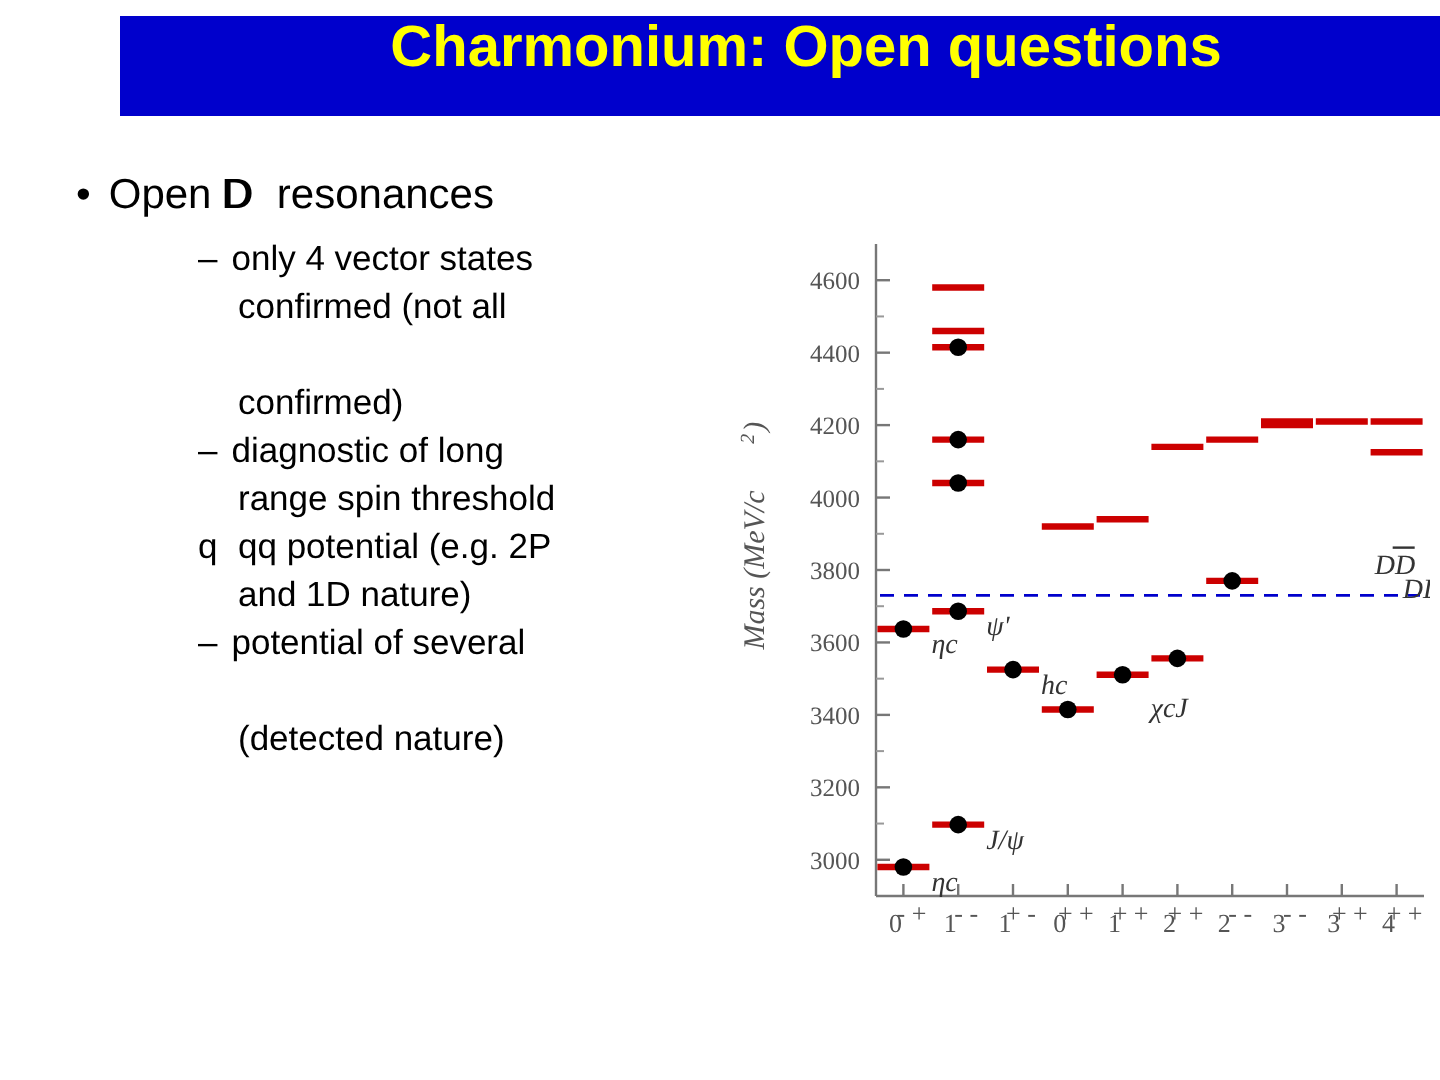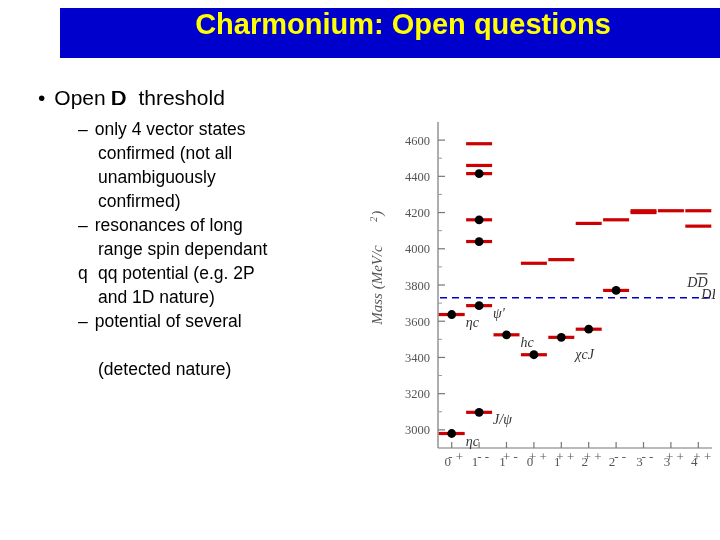--- a/index.html
+++ b/index.html
@@ -51,21 +51,21 @@
     margin-left: 8px;
     text-indent: -22px;
     padding-left: 22px;
     white-space: nowrap;
   }
   .lvl1 .bullet {
     margin-right: 9px;
   }
   .lvl2-list {
     margin-top: 6px;
-    margin-left: 48px;
+    margin-left: 69px;
   }
   .lvl2 {
     font-size: 17.5px;
     line-height: 24px;
     text-indent: -20px;
     padding-left: 20px;
     margin-bottom: 0px;
   }
   .lvl2 .dash {
     margin-right: 7px;
@@ -114,35 +114,35 @@
 
 <div class="slide">
 
   <div class="title-bar">
     <div class="title-text">Charmonium: Open questions</div>
   </div>
 
   <div class="body-text">
 
     <div class="lvl1">
-      <span class="bullet">•</span><span>Open D</span>&nbsp;<span class="overbar">D</span>&nbsp;<span>threshold</span>
+      <span class="bullet">•</span><span>Open D</span>&nbsp;<span class="overbar">D</span>&nbsp;<span>resonances</span>
     </div>
 
     <div class="lvl2-list">
 
       <div class="lvl2">
         <span class="dash">–</span><span>only 4 vector states</span><br>
         <span>confirmed (not all</span><br>
-        <span>unambiguously</span><br>
+        <br>
         <span>confirmed)</span>
       </div>
 
       <div class="lvl2">
-        <span class="dash">–</span><span>resonances of long</span><br>
-        <span>range spin dependant</span><br>
+        <span class="dash">–</span><span>diagnostic of long</span><br>
+        <span>range spin threshold</span><br>
         <span class="overbar">q</span><span>qq potential (e.g. 2P</span><br>
         <span>and 1D nature)</span>
       </div>
 
       <div class="lvl2">
         <span class="dash">–</span><span>potential of several</span><br>
         <br>
         <span>(detected nature)</span>
       </div>
 

